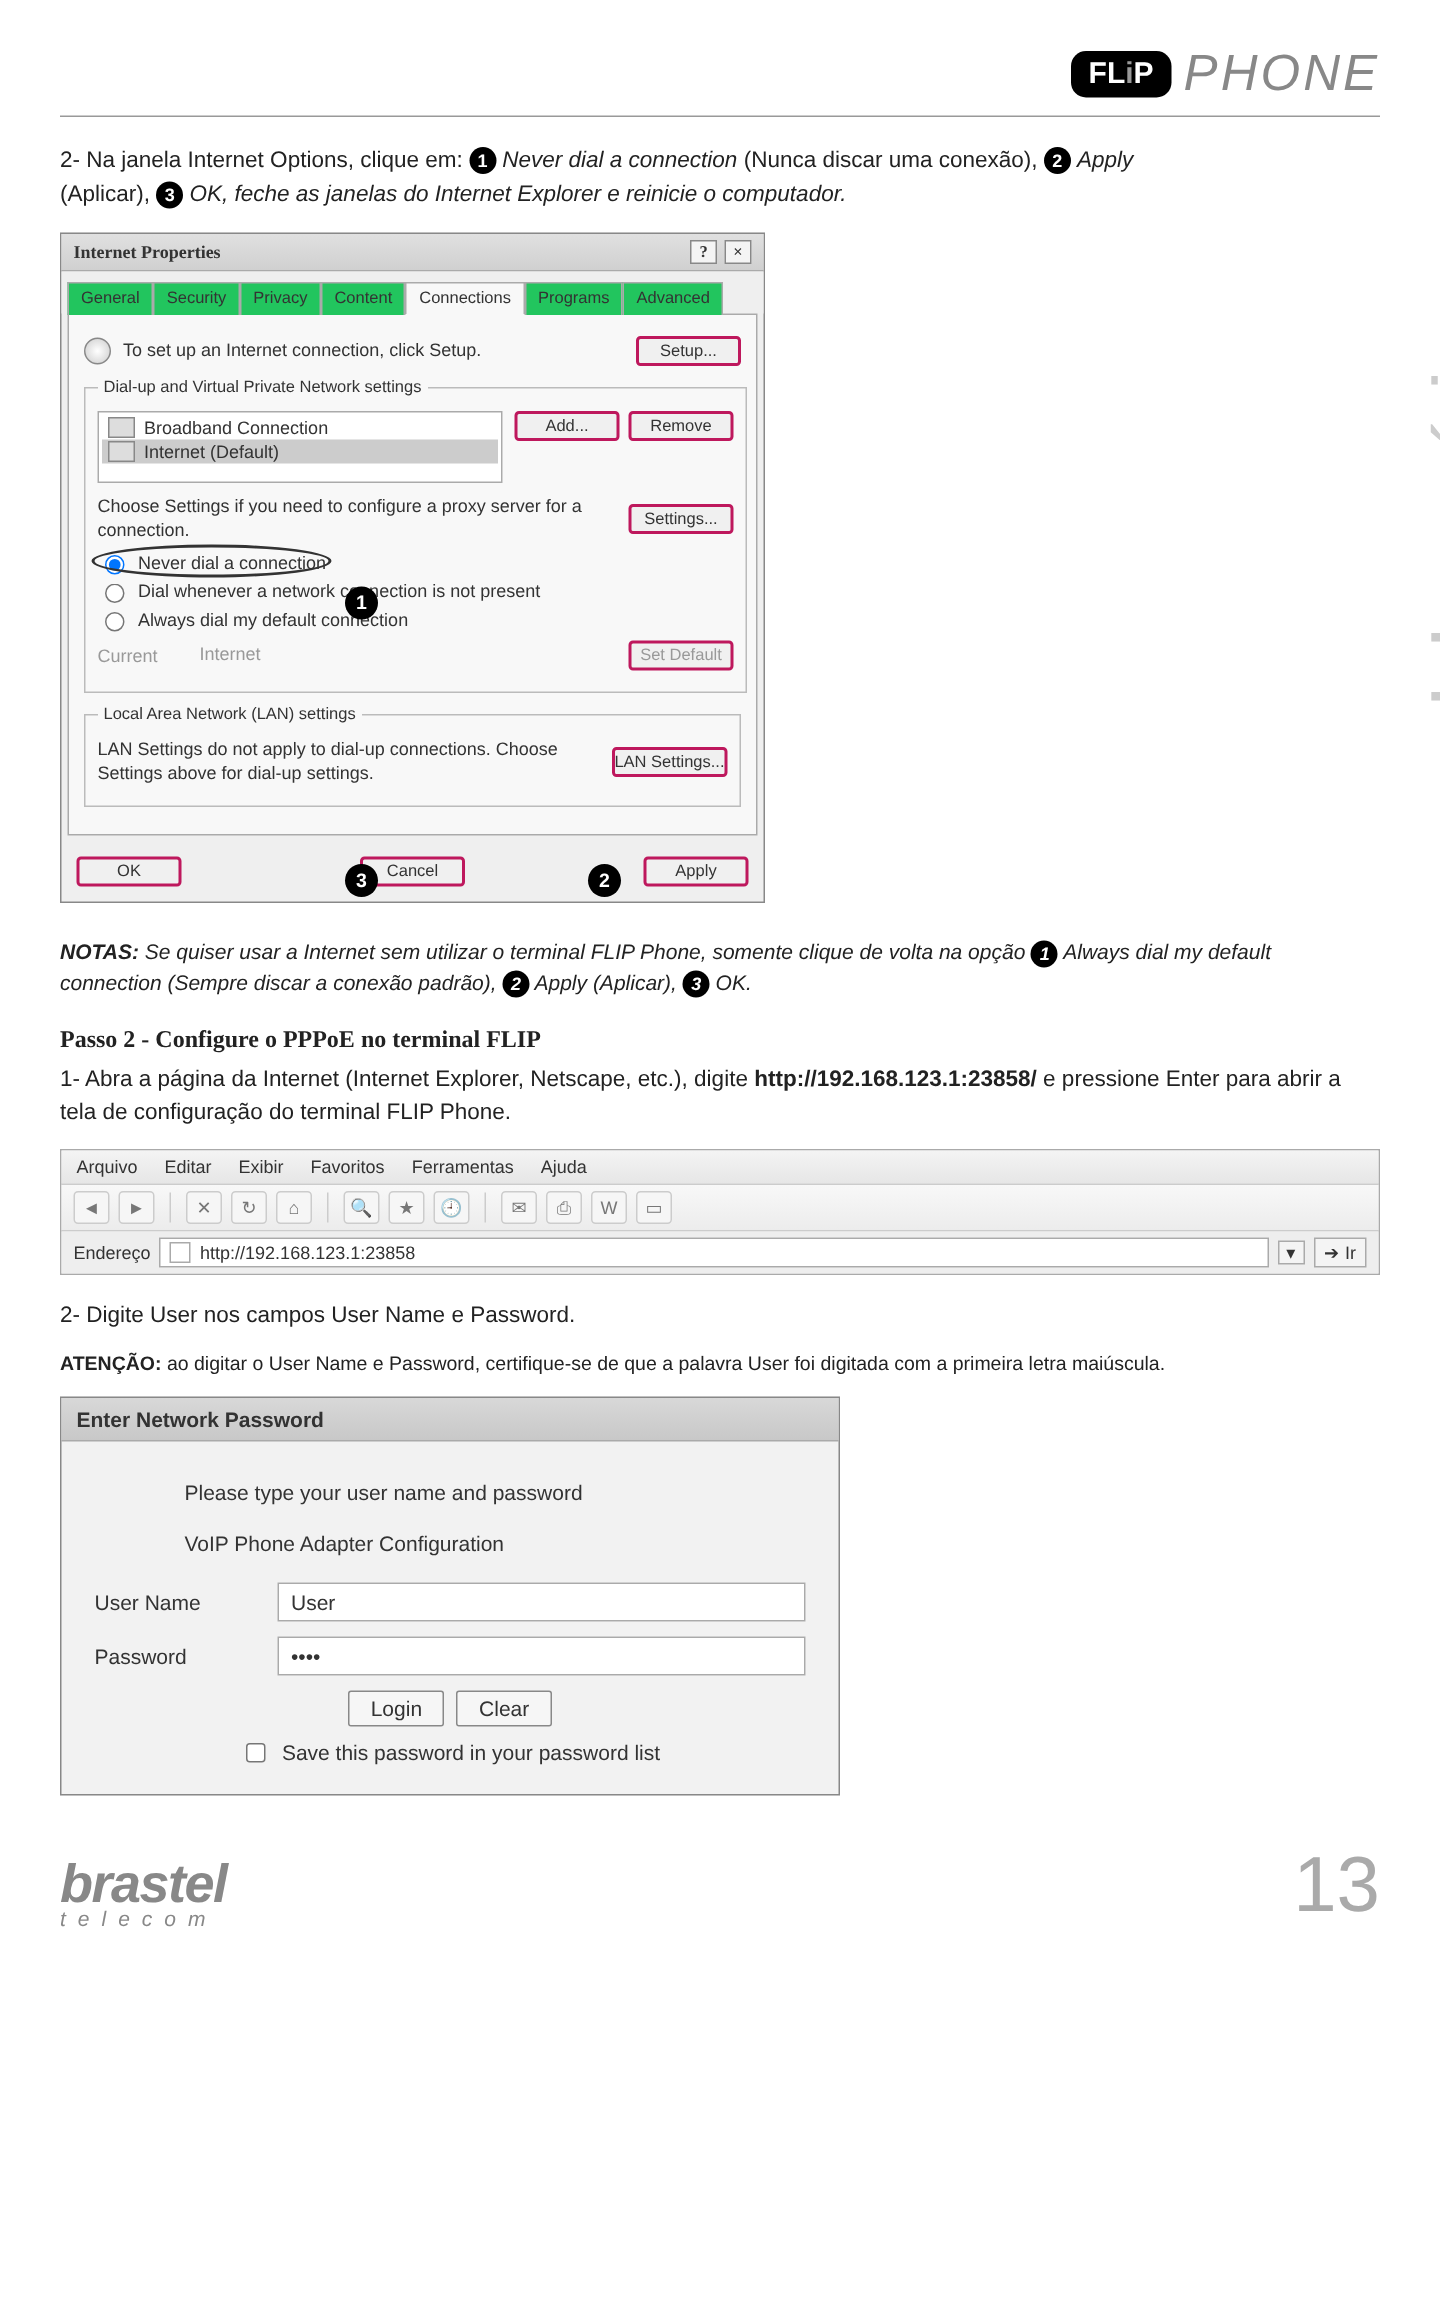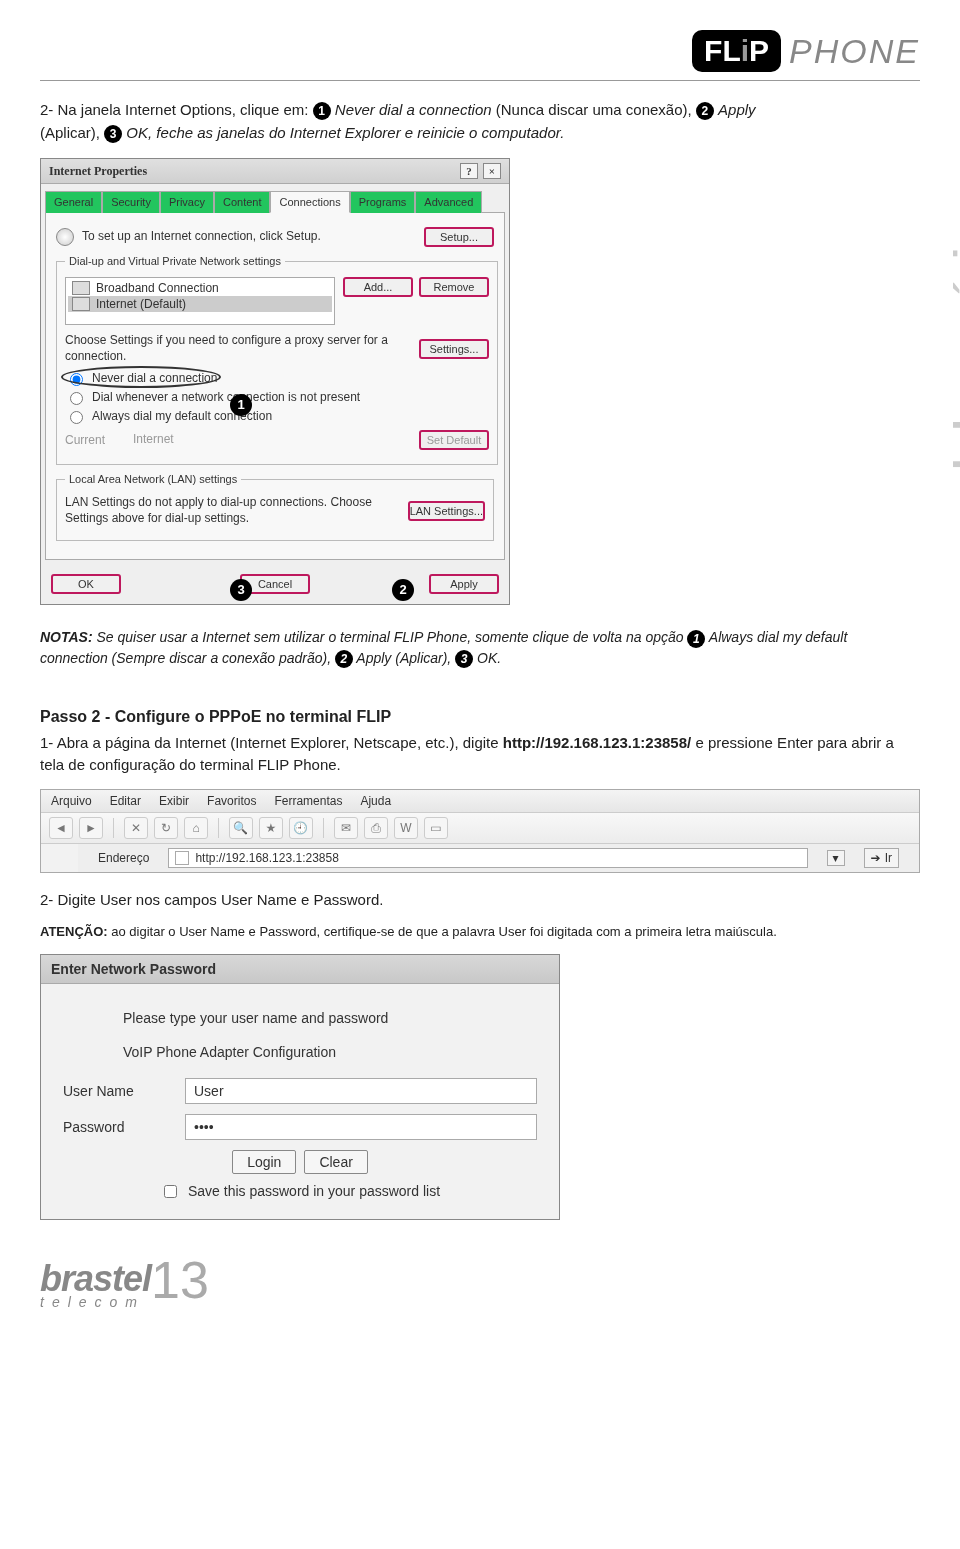--- a/index.html
+++ b/index.html
@@ -22,21 +22,21 @@
     display: flex;
     align-items: center;
     gap: 8px;
   }
   .flip-box {
     background: #000;
     color: #fff;
     font-weight: bold;
     padding: 4px 12px;
     border-radius: 10px;
-    font-size: 30px;
+    font-size: 20px;
     font-style: normal;
   }
   .flip-box .i { color: #999; }
   .phone-word {
     font-size: 34px;
     font-weight: 300;
     color: #888;
     letter-spacing: 2px;
     font-style: italic;
   }
@@ -69,21 +69,21 @@
     width: 18px;
     height: 18px;
     border-radius: 50%;
     text-align: center;
     font-size: 12px;
     line-height: 18px;
     font-weight: bold;
     vertical-align: middle;
   }
   .note-italic { font-style: italic; line-height: 1.45; margin: 14px 0; max-width: 860px; font-size: 14px;}
-  .step-title { font-weight: bold; font-size: 16px; margin: 40px 0 6px 0; }
+  .step-title { font-weight: bold; font-size: 16px; margin: 20px 0 6px 0; font-family: Liberation Serif, serif; }
   .step-body { line-height: 1.5; margin: 0 0 12px 0; }
   .small-note { font-size: 13px; line-height: 1.4; margin: 6px 0 12px 0; }
 
   
   .win {
     width: 470px;
     border: 1px solid #888;
     background: #efefef;
     font-family: Tahoma, Arial, sans-serif;
     font-size: 12px;
@@ -193,24 +193,23 @@
   .ie-tools .tb {
     width: 24px; height: 22px;
     border: 1px solid #ccc;
     border-radius: 3px;
     display:flex; align-items:center; justify-content:center;
     background: #f6f6f6;
     font-size: 12px; color: #777;
   }
   .ie-tools .sep { width:1px; height:20px; background:#ccc; margin:0 4px; }
   .ie-addr {
-    display:flex; align-items:center; gap:19px;
-    padding: 4px 20px;
+    display:flex; align-items:center; gap:6px;
+    padding: 4px 8px;
     background: #eee;
-    margin-left: 37px;
   }
   .ie-addr .urlbox {
     flex:1;
     border: 1px solid #aaa;
     background:#fff;
     padding: 2px 6px;
     display:flex; align-items:center; gap:6px;
   }
   .ie-addr .go { border:1px solid #aaa; padding:2px 6px; background:#f4f4f4; display:flex; gap:4px; align-items:center;}
   .page-icon { width:14px; height:14px; border:1px solid #aaa; background:#fff; display:inline-block; }
@@ -237,20 +236,21 @@
   .pwdlg-row { display:flex; align-items:center; gap: 12px; margin: 10px 0; }
   .pwdlg-row label { width: 110px; }
   .pwdlg-row .field { flex:1; border:1px solid #aaa; background:#fff; padding:4px 8px; text-align:left; }
   .pwdlg-btns { display:flex; gap:8px; justify-content:center; margin-top: 10px;}
   .pwdlg-btns .b { border:1px solid #888; padding:3px 14px; background:#f6f6f6; border-radius:2px;}
   .pwdlg-save { display:flex; gap:8px; align-items:center; justify-content:center; margin-top:8px; }
 
   
   .page-footer {
     display:flex;
+    justify-content: space-between;
     align-items: flex-end;
     margin-top: 30px;
   }
   .brastel {
     font-style: italic;
     color: #888;
   }
   .brastel .big { font-size: 36px; font-weight: bold; letter-spacing: -1px; }
   .brastel .small { font-size: 14px; letter-spacing: 8px; display:block; margin-top:-6px;}
   .pagenum {

